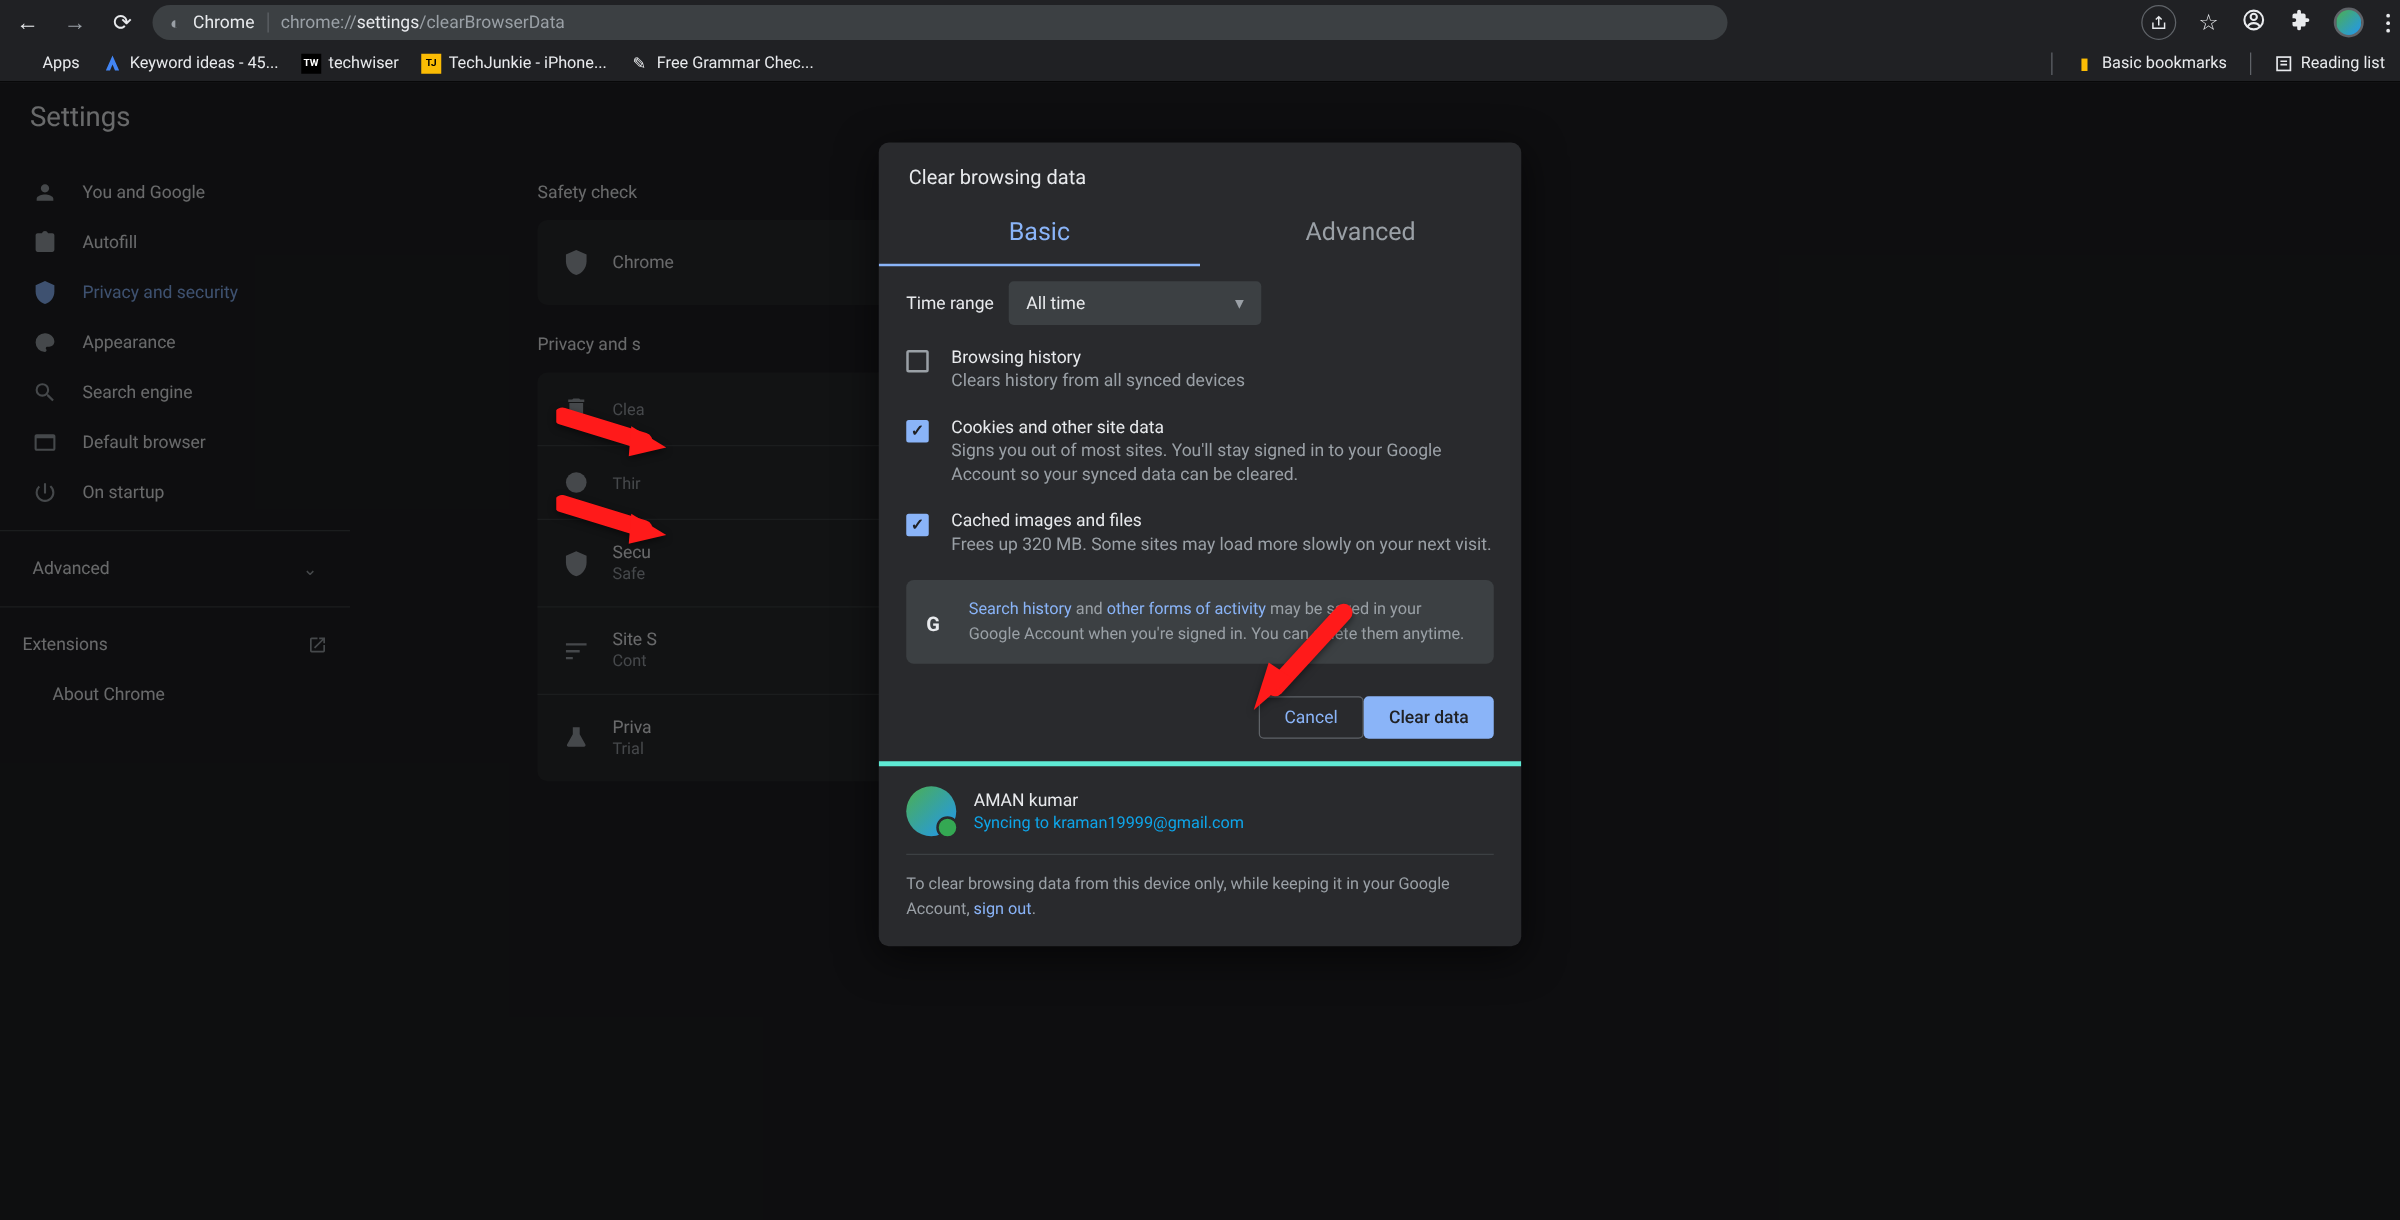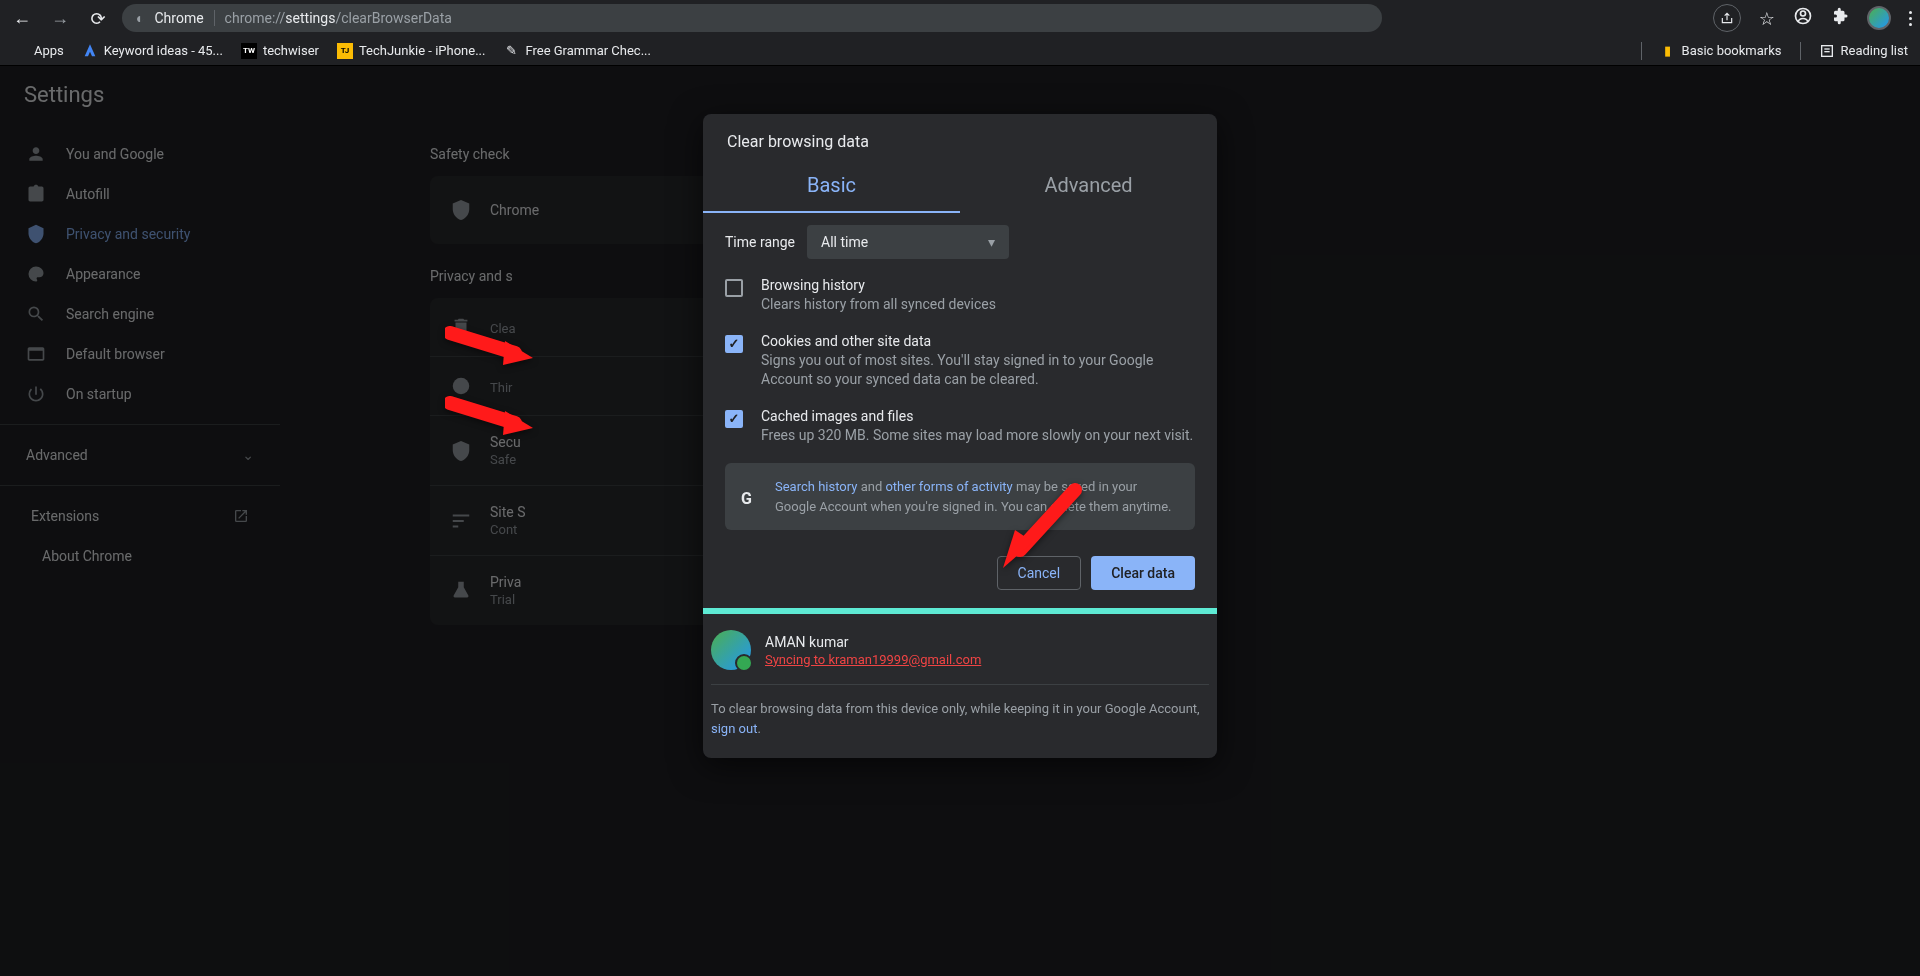--- a/index.html
+++ b/index.html
@@ -41,21 +41,21 @@
   .search-box svg { fill: #9aa0a6; }
 
   .settings-body { display: flex; }
   .sidebar { width: 280px; padding-top: 12px; }
   .side-item { display: flex; align-items: center; gap: 20px; height: 40px; padding: 0 26px; color: #e8eaed; font-size: 14px; border-radius: 0 20px 20px 0; }
   .side-item svg, .side-item .si-ico { width: 20px; height: 20px; fill: #9aa0a6; }
   .side-item.active { color: #8ab4f8; }
   .side-item.active svg { fill: #8ab4f8; }
   .side-sep { height: 1px; background: #3c4043; margin: 10px 0; }
   .side-adv { display: flex; align-items: center; justify-content: space-between; padding: 0 26px; height: 40px; color: #e8eaed; font-size: 14px; }
-  .side-ext { display: flex; align-items: center; justify-content: space-between; padding: 0 31px; height: 40px; color: #e8eaed; font-size: 14px; }
+  .side-ext { display: flex; align-items: center; justify-content: space-between; padding: 0 18px; height: 40px; color: #e8eaed; font-size: 14px; }
 
   .content { padding-left: 150px; padding-top: 24px; width: 820px; color: #e8eaed; }
   .section-h { font-size: 14px; color: #e8eaed; margin-bottom: 14px; }
   .card { background: #292a2d; border-radius: 8px; margin-bottom: 24px; }
   .card-row { display: flex; align-items: center; padding: 18px 20px; gap: 18px; border-bottom: 1px solid #3c4043; position: relative; }
   .card-row:last-child { border-bottom: none; }
   .card-row .row-ico { width: 22px; height: 22px; fill: #9aa0a6; flex-shrink: 0; }
   .row-txt { flex: 1; }
   .row-txt .t1 { font-size: 14px; color: #e8eaed; }
   .row-txt .t2 { font-size: 13px; color: #9aa0a6; margin-top: 2px; }
@@ -76,29 +76,29 @@
   .select { background: #3c4043; border: none; color: #e8eaed; font-size: 14px; padding: 9px 14px; border-radius: 4px; width: 202px; display: flex; align-items: center; justify-content: space-between; }
   .check-row { display: flex; gap: 18px; margin-bottom: 18px; }
   .chk { width: 18px; height: 18px; border: 2px solid #9aa0a6; border-radius: 2px; margin-top: 2px; flex-shrink: 0; display: flex; align-items: center; justify-content: center; }
   .chk.checked { background: #8ab4f8; border-color: #8ab4f8; }
   .chk.checked::after { content: "✓"; color: #202124; font-size: 13px; font-weight: bold; }
   .chk-txt .ct1 { font-size: 14px; color: #e8eaed; }
   .chk-txt .ct2 { font-size: 14px; color: #9aa0a6; margin-top: 2px; line-height: 1.4; }
   .info-box { background: #3c4043; border-radius: 6px; padding: 14px 16px; display: flex; gap: 14px; font-size: 13px; color: #9aa0a6; line-height: 1.5; margin-bottom: 14px; }
   .info-box .g-logo { width: 20px; height: 20px; flex-shrink: 0; font-weight: bold; color: #e8eaed; font-size: 16px; align-self: center; }
   .link { color: #8ab4f8; }
-  .modal-actions { display: flex; justify-content: flex-end; gap: 10px; padding: 12px 22px 18px; }
+  .modal-actions { display: flex; justify-content: flex-end; padding: 12px 22px 18px; }
   .btn-outline { background: transparent; border: 1px solid #5f6368; color: #8ab4f8; padding: 8px 20px; border-radius: 4px; font-size: 14px; }
   .btn-fill { background: #8ab4f8; border: none; color: #202124; padding: 8px 20px; border-radius: 4px; font-size: 14px; font-weight: 500; }
-  .modal-footer { border-top: 6px solid #5eead4; padding: 16px 8px 20px; }
+  .modal-footer { border-top: 4px solid #5eead4; padding: 16px 22px 20px; }
   .user-row { display: flex; align-items: center; gap: 14px; padding-bottom: 14px; border-bottom: 1px solid #3c4043; margin-bottom: 14px; }
   .avatar-lg { width: 40px; height: 40px; border-radius: 50%; background: linear-gradient(135deg,#4caf50,#2196f3); position: relative; }
   .avatar-lg::after { content: ""; position: absolute; bottom: -2px; right: -2px; width: 14px; height: 14px; background: #34a853; border: 2px solid #292a2d; border-radius: 50%; }
   .user-txt .u1 { font-size: 14px; color: #e8eaed; }
-  .user-txt .u2 { font-size: 13px; color: #ef4444; margin-top: 2px; text-decoration: underline; }
+  .user-txt .u2 { font-size: 13px; color: #0ea5e9; margin-top: 2px; }
   .footer-txt { font-size: 13px; color: #9aa0a6; line-height: 1.5; }
 
   
   .arrow { position: absolute; pointer-events: none; z-index: 100; }
   .arrow svg { filter: drop-shadow(0 2px 3px rgba(0,0,0,0.5)); }
 </style>
 </head>
 <body>
 
 <div class="top-bar">

